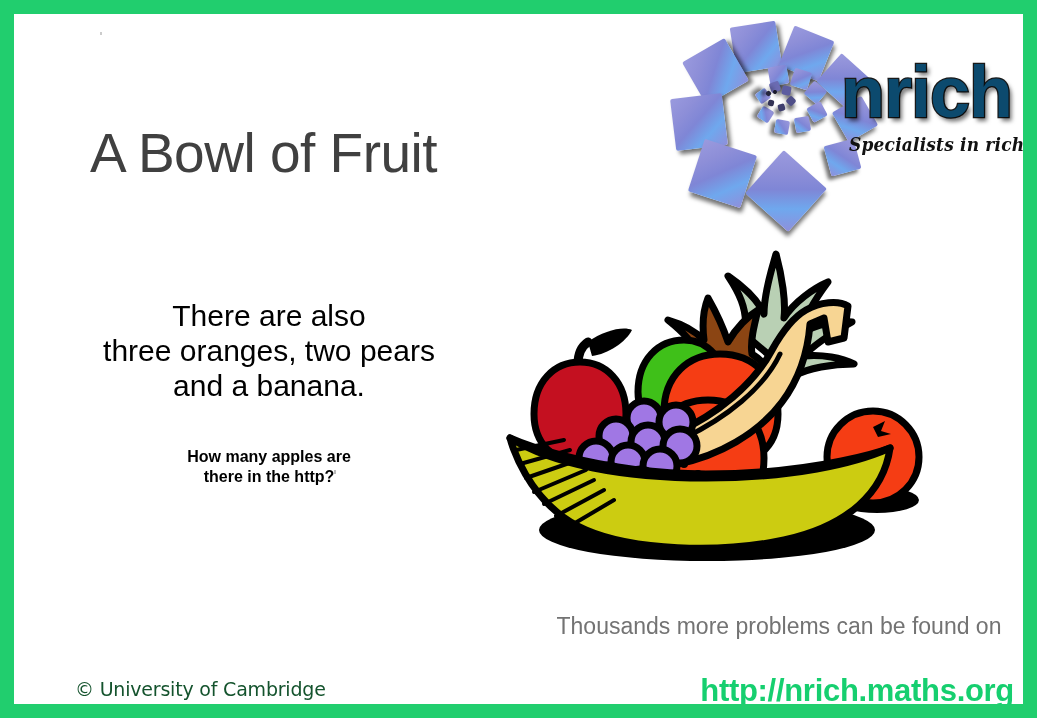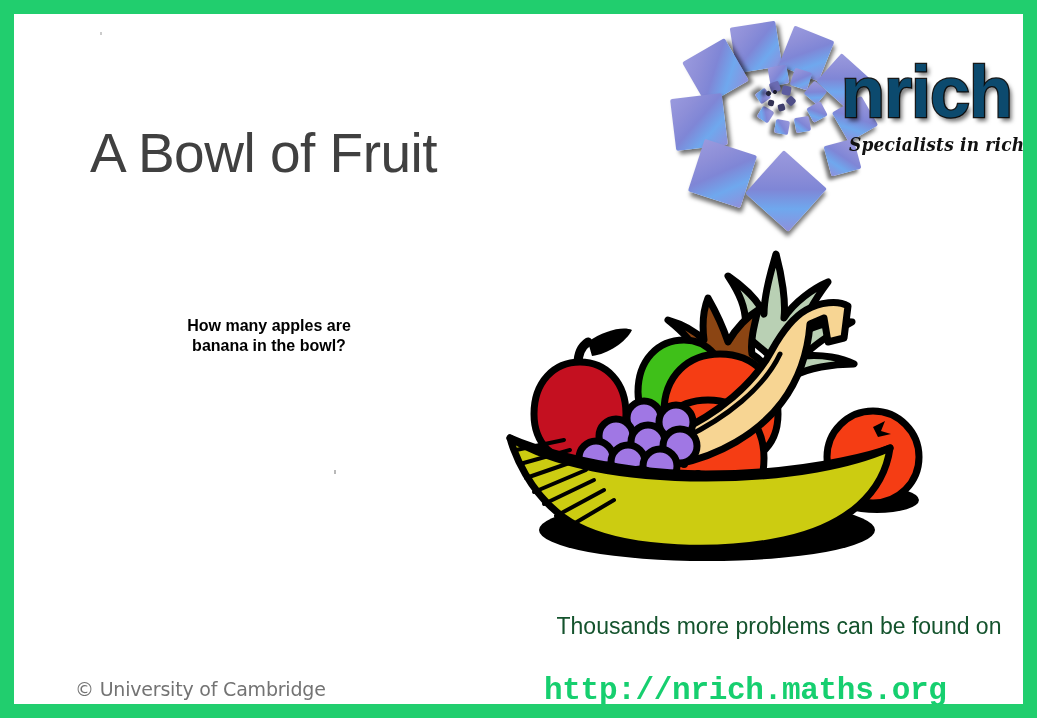--- a/index.html
+++ b/index.html
@@ -148,40 +148,39 @@
 
   
   .footer-note {
     position: absolute;
     left: 530px;
     top: 598px;
     width: 470px;
     text-align: center;
     font-size: 23px;
     line-height: 1.28;
-    color: #14532d;
+    color: #737373;
   }
   .footer-url {
     position: absolute;
     left: 530px;
     top: 659px;
     width: 470px;
-    text-align: left;
+    text-align: right;
     font-size: 31px;
     font-weight: bold;
     color: #16cf6f;
     letter-spacing: -0.3px;
-    font-family: Liberation Mono, monospace;
   }
   .copyright {
     position: absolute;
     left: 61px;
     top: 664px;
     font-size: 19px;
-    color: #737373;
+    color: #14532d;
     font-family: "DejaVu Sans", sans-serif;
     letter-spacing: -0.2px;
     white-space: nowrap;
   }
 </style>
 </head>
 <body>
 
 <div class="poster">
   <div class="canvas">
@@ -219,23 +218,28 @@
         <div class="sq" style="left:99px;  top:78px;  width:6px;  height:6px;  transform:rotate(105deg); background:#333355;"></div>
         <div class="sq" style="left:97px;  top:69px;  width:5px;  height:5px;  transform:rotate(135deg); background:#26263f;"></div>
         <div class="sq" style="left:104px; top:68px;  width:4px;  height:4px;  transform:rotate(160deg); background:#1a1a2a;"></div>
       </div>
       <div class="nrich-word">nrich</div>
       <div class="nrich-tagline">Specialists in rich mathematics</div>
     </div>
 
     <div class="problem">
       <div class="speck"></div>
+      <p class="p-line p-block-2">
+        <span>There are also</span><br>
+        <span>three oranges, two pears</span><br>
+        <span>and a banana.</span>
+      </p>
       <p class="question">
         <span>How many apples are</span><br>
-        <span>banana in the bowl?</span>
+        <span>there in the http?</span>
       </p>
     </div>
 
     <div class="fruit-art">
       <svg viewBox="0 0 460 340" xmlns="http://www.w3.org/2000/svg">
         <g stroke="#000000" stroke-width="7" stroke-linejoin="round" stroke-linecap="round">
 
           <ellipse cx="215" cy="288" rx="168" ry="31" fill="#000000" stroke="none"></ellipse>
           <ellipse cx="385" cy="258" rx="42" ry="13" fill="#000000" stroke="none"></ellipse>
 

